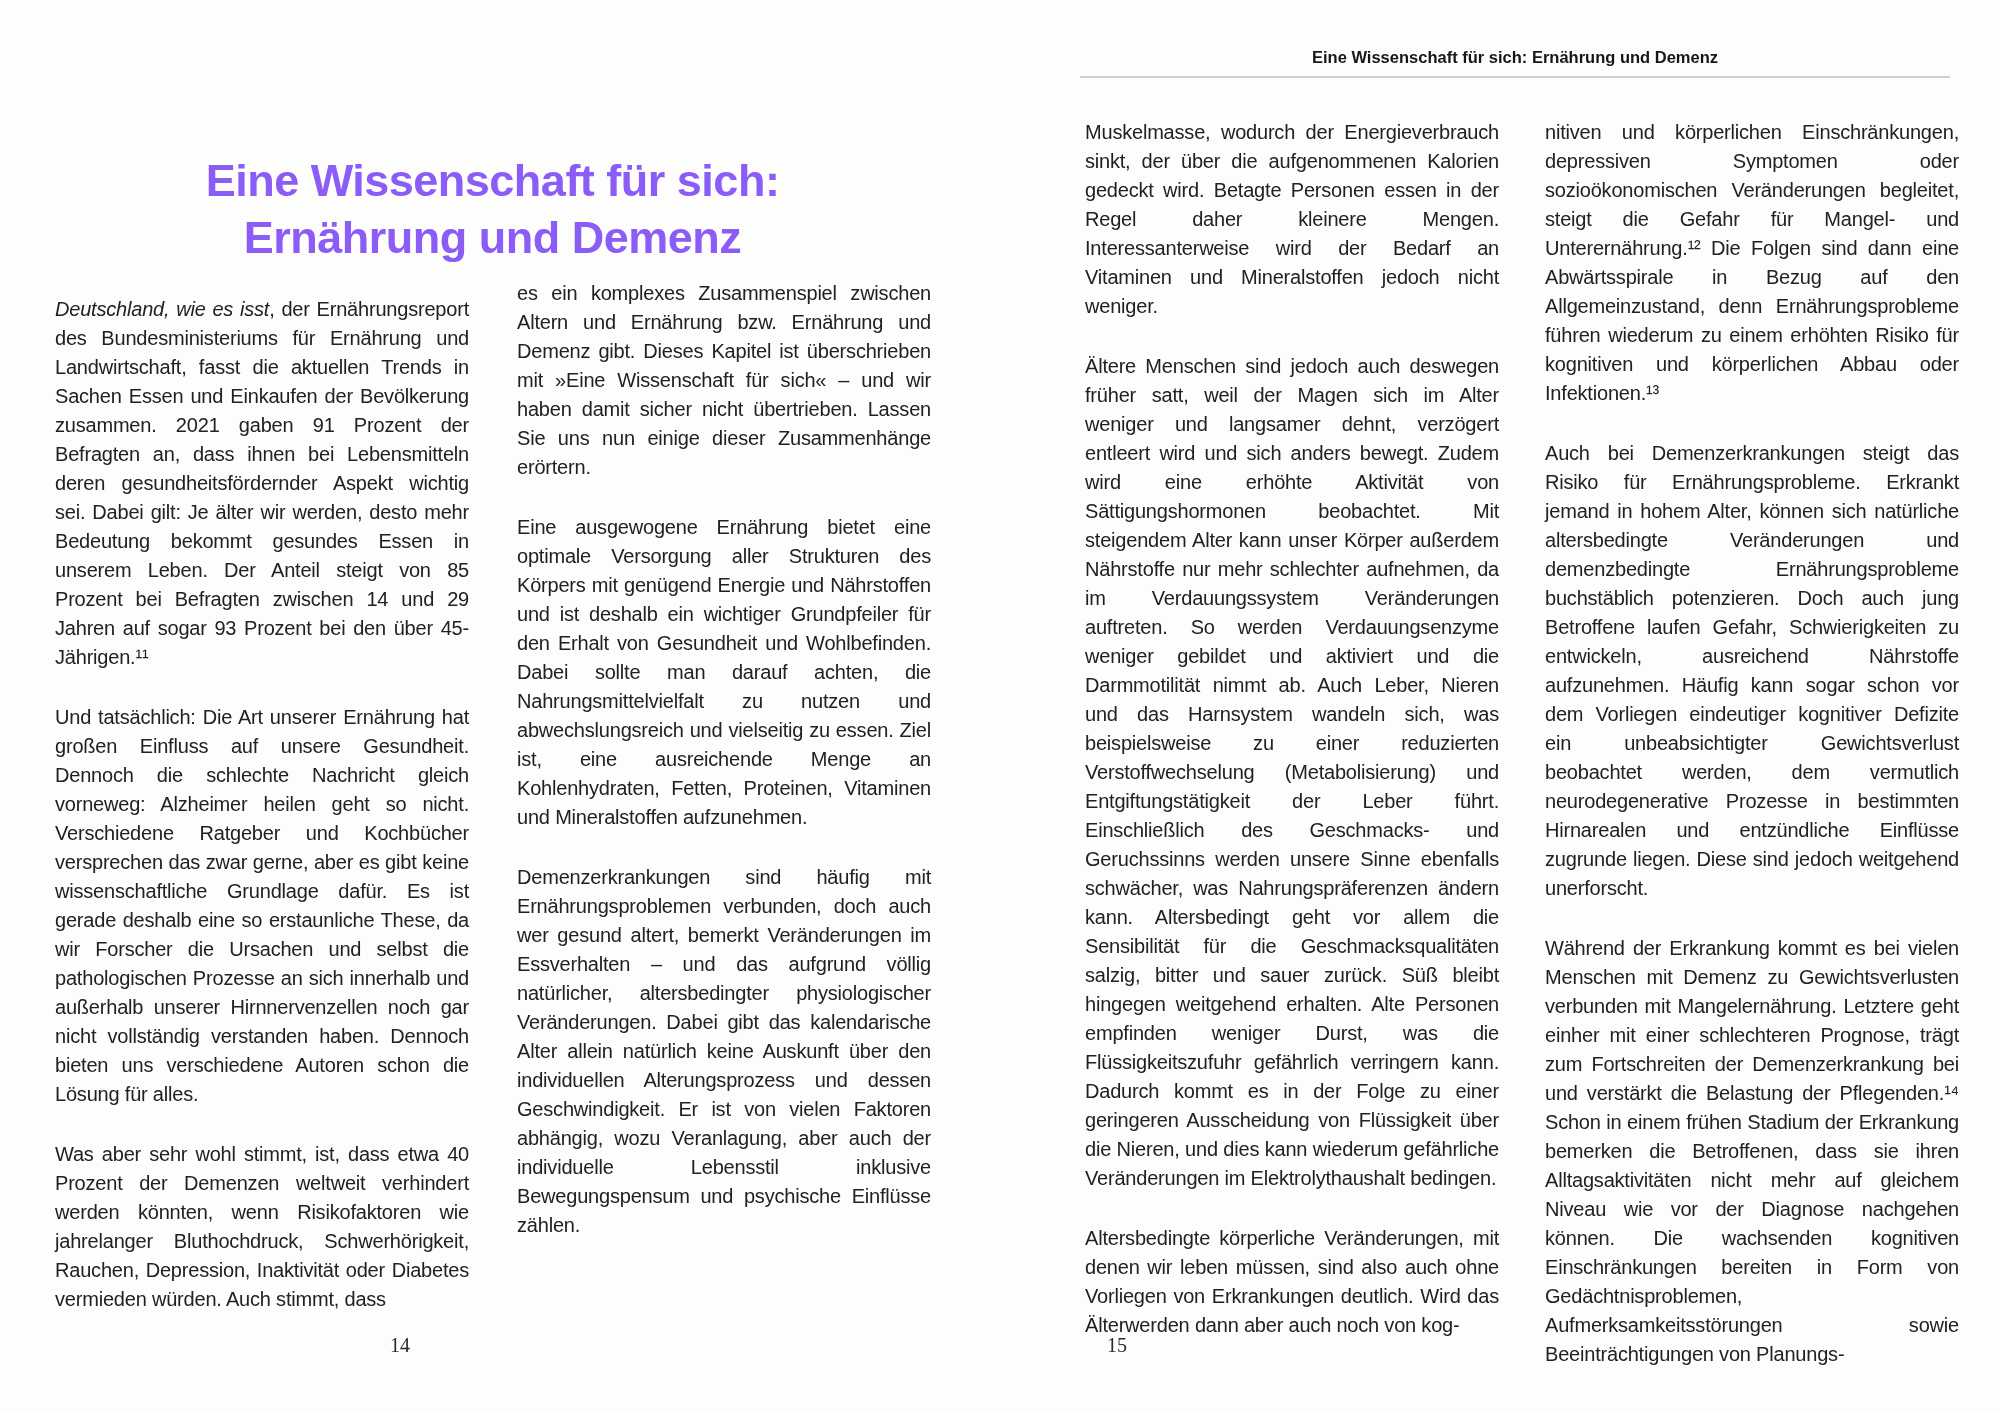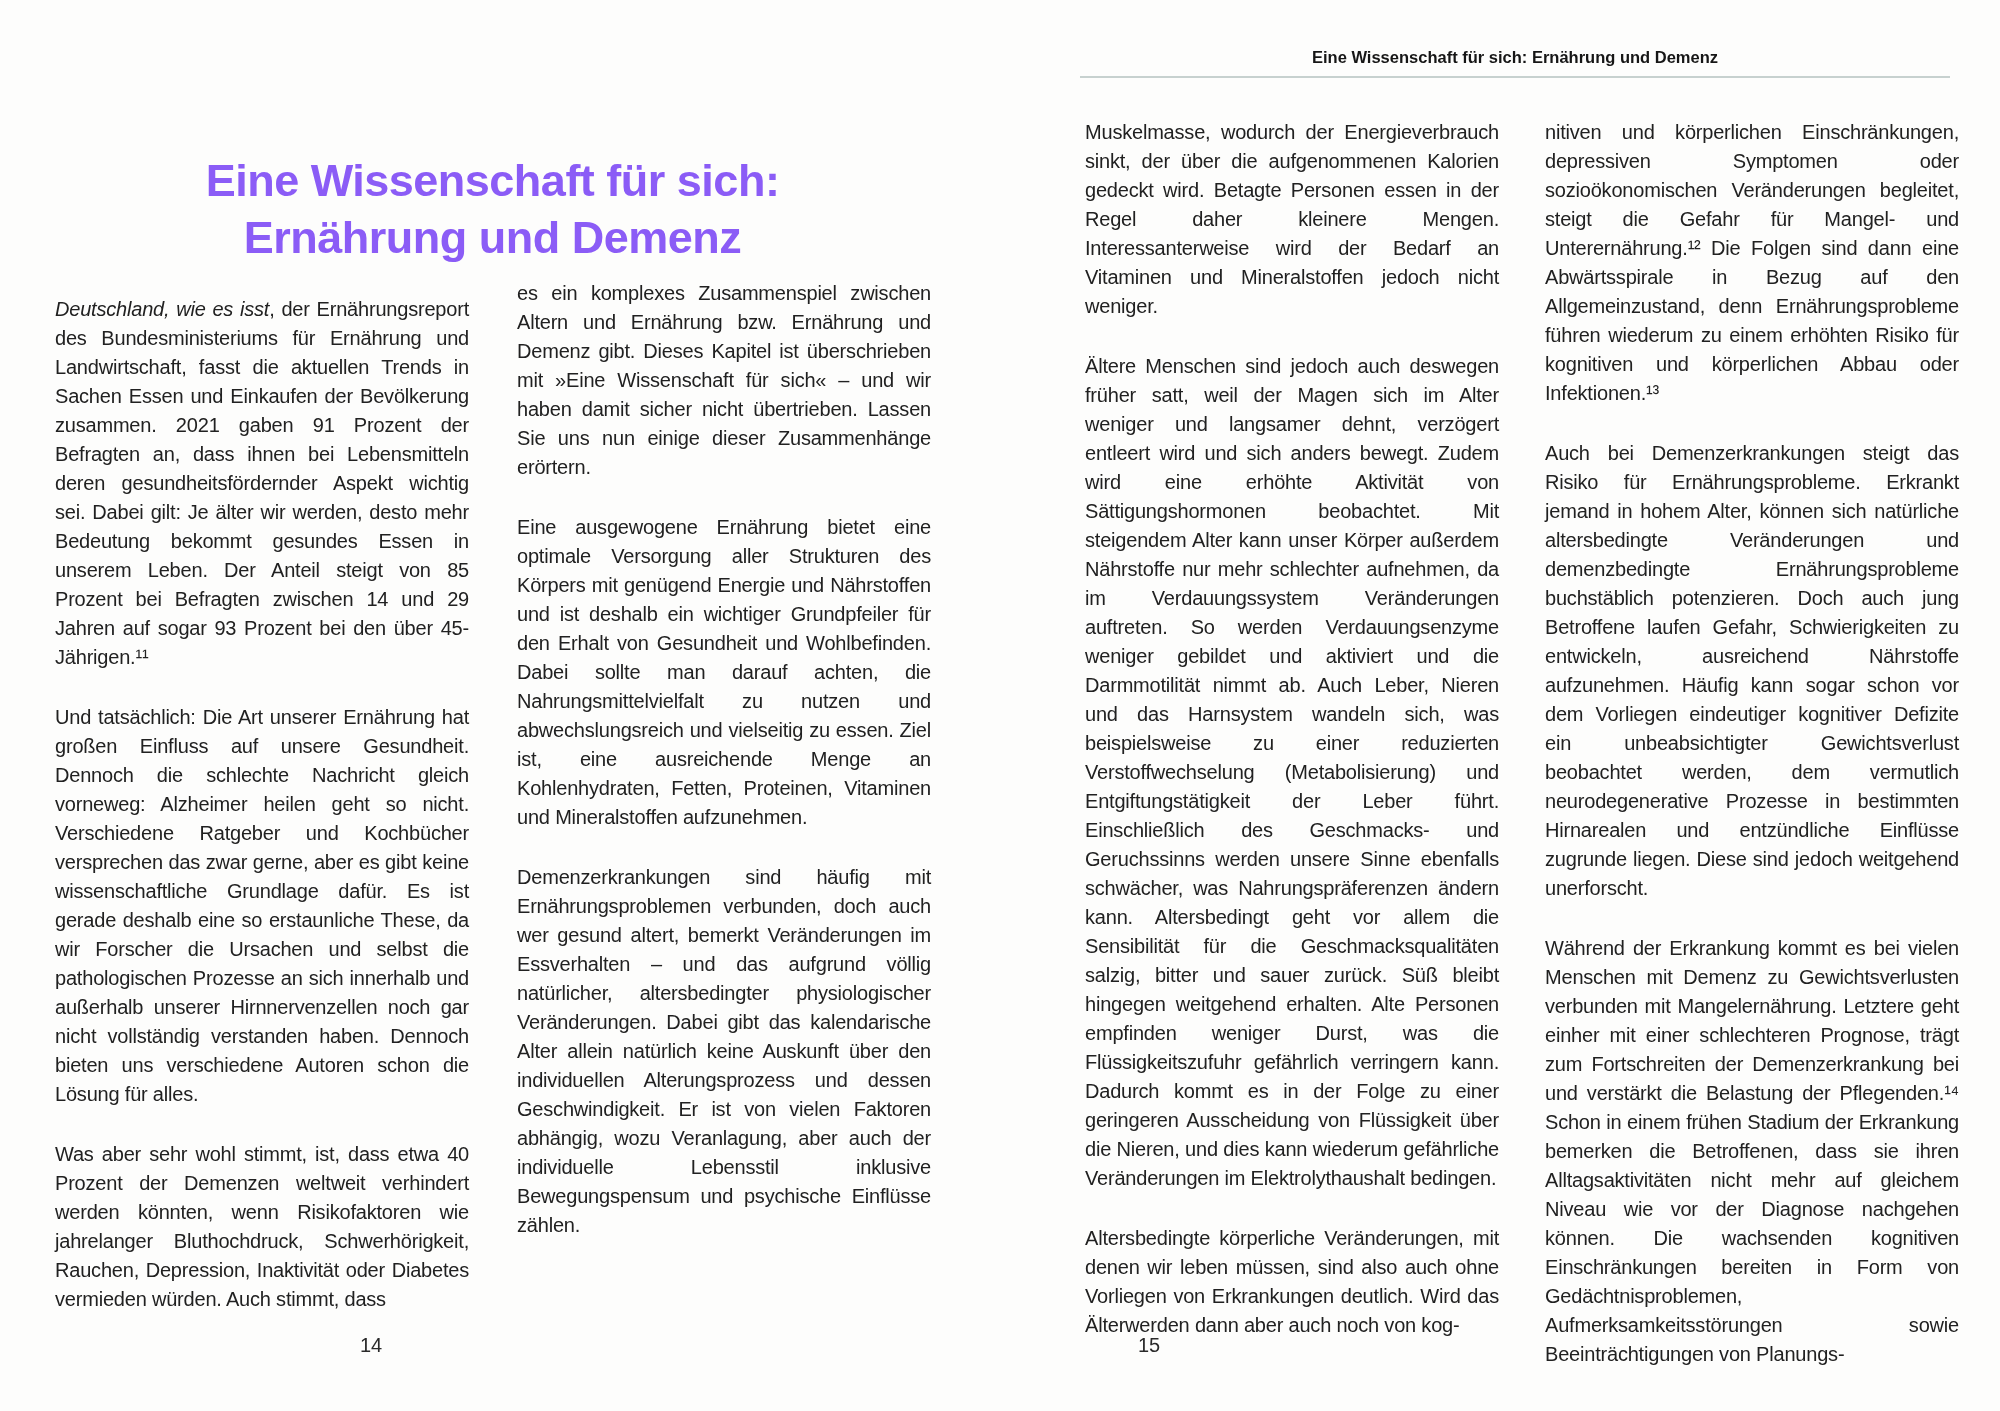--- a/index.html
+++ b/index.html
@@ -58,26 +58,27 @@
 
   #col-l1 { left: 55px;   top: 295px; }
   #col-l2 { left: 517px;  top: 279px; }
   #col-r1 { left: 1085px; top: 118px; }
   #col-r2 { left: 1545px; top: 118px; }
 
   .page-number {
     position: absolute;
     top: 1334px;
     width: 80px;
-    text-align: left;
+    text-align: center;
     font-size: 20px;
     color: #2a2a2a;
+    font-family: Liberation Serif, serif;
   }
   #pn-left  { left: 360px; }
-  #pn-right { left: 1138px; }
+  #pn-right { left: 1077px; }
 </style>
 </head>
 <body>
 
 <div class="spread">
 
   <section>
     <h1 class="chapter-title">
       <span style="display:block">Eine Wissenschaft für sich:</span>
       <span style="display:block">Ernährung und Demenz</span>

